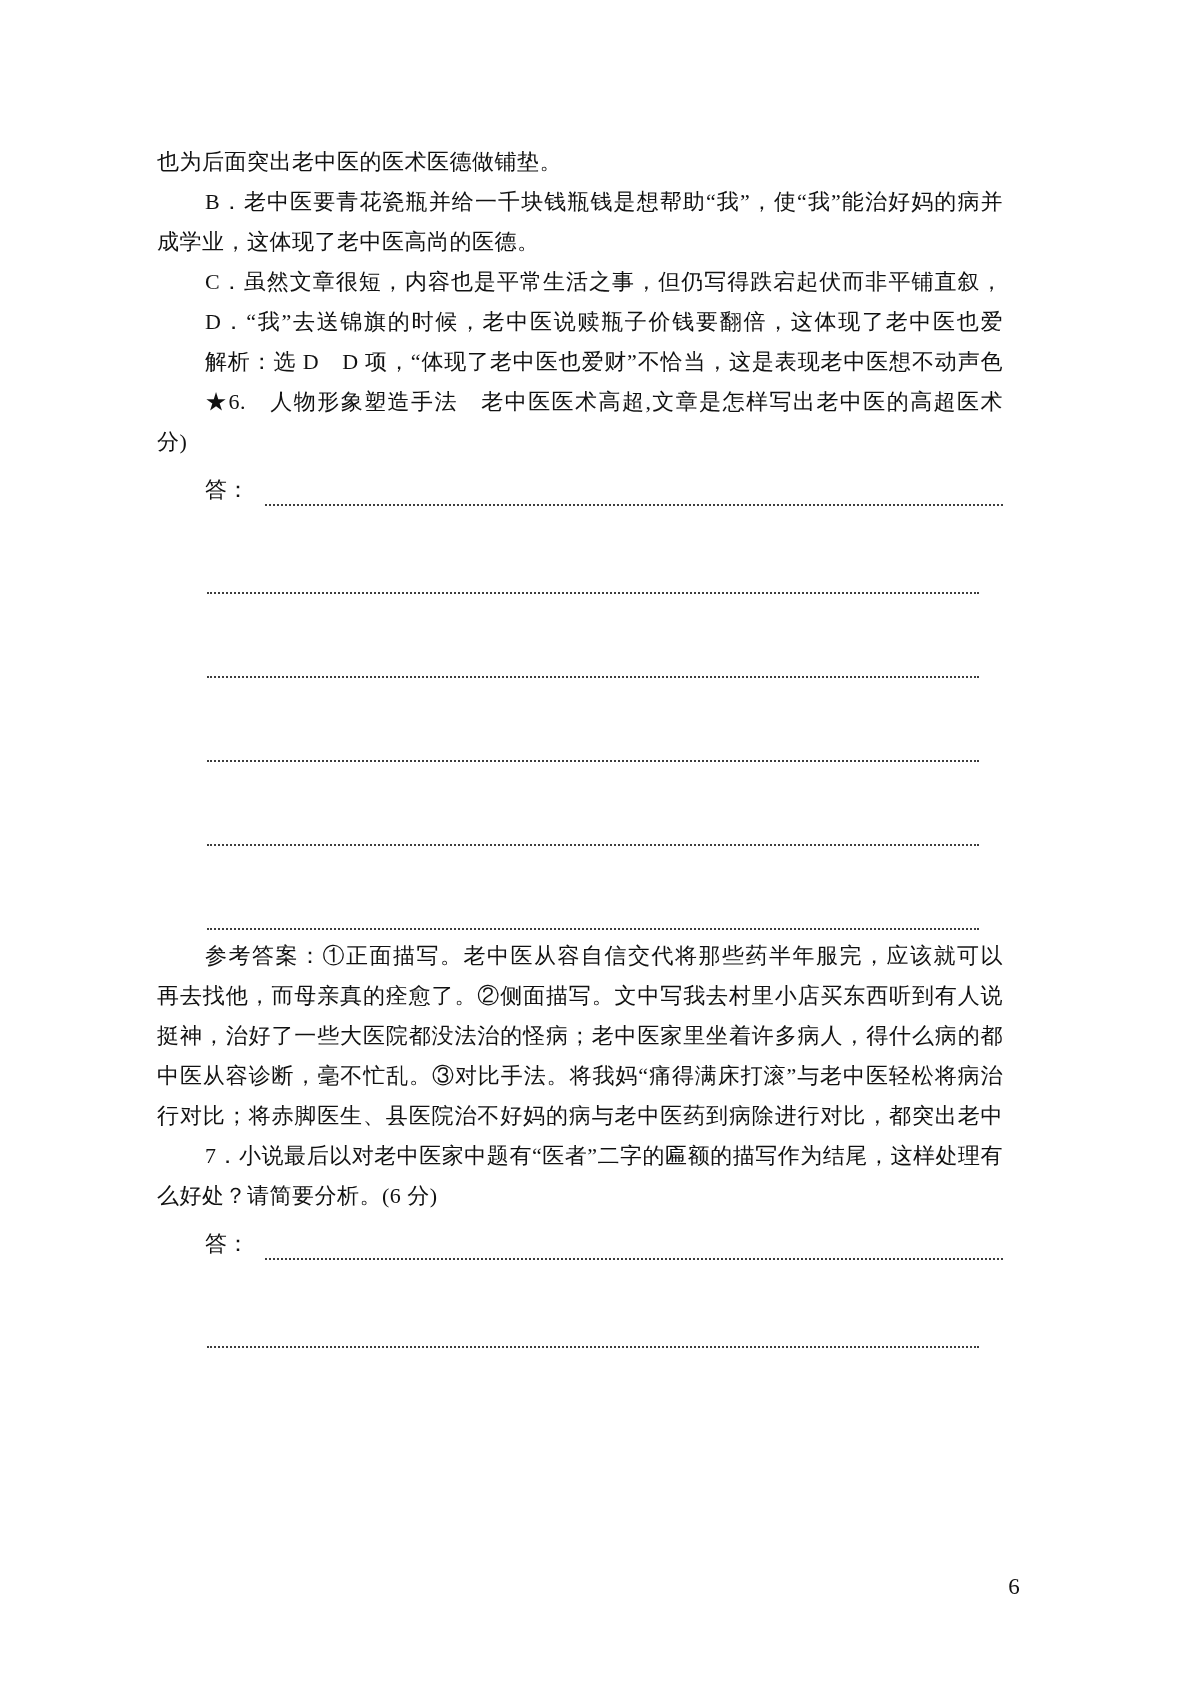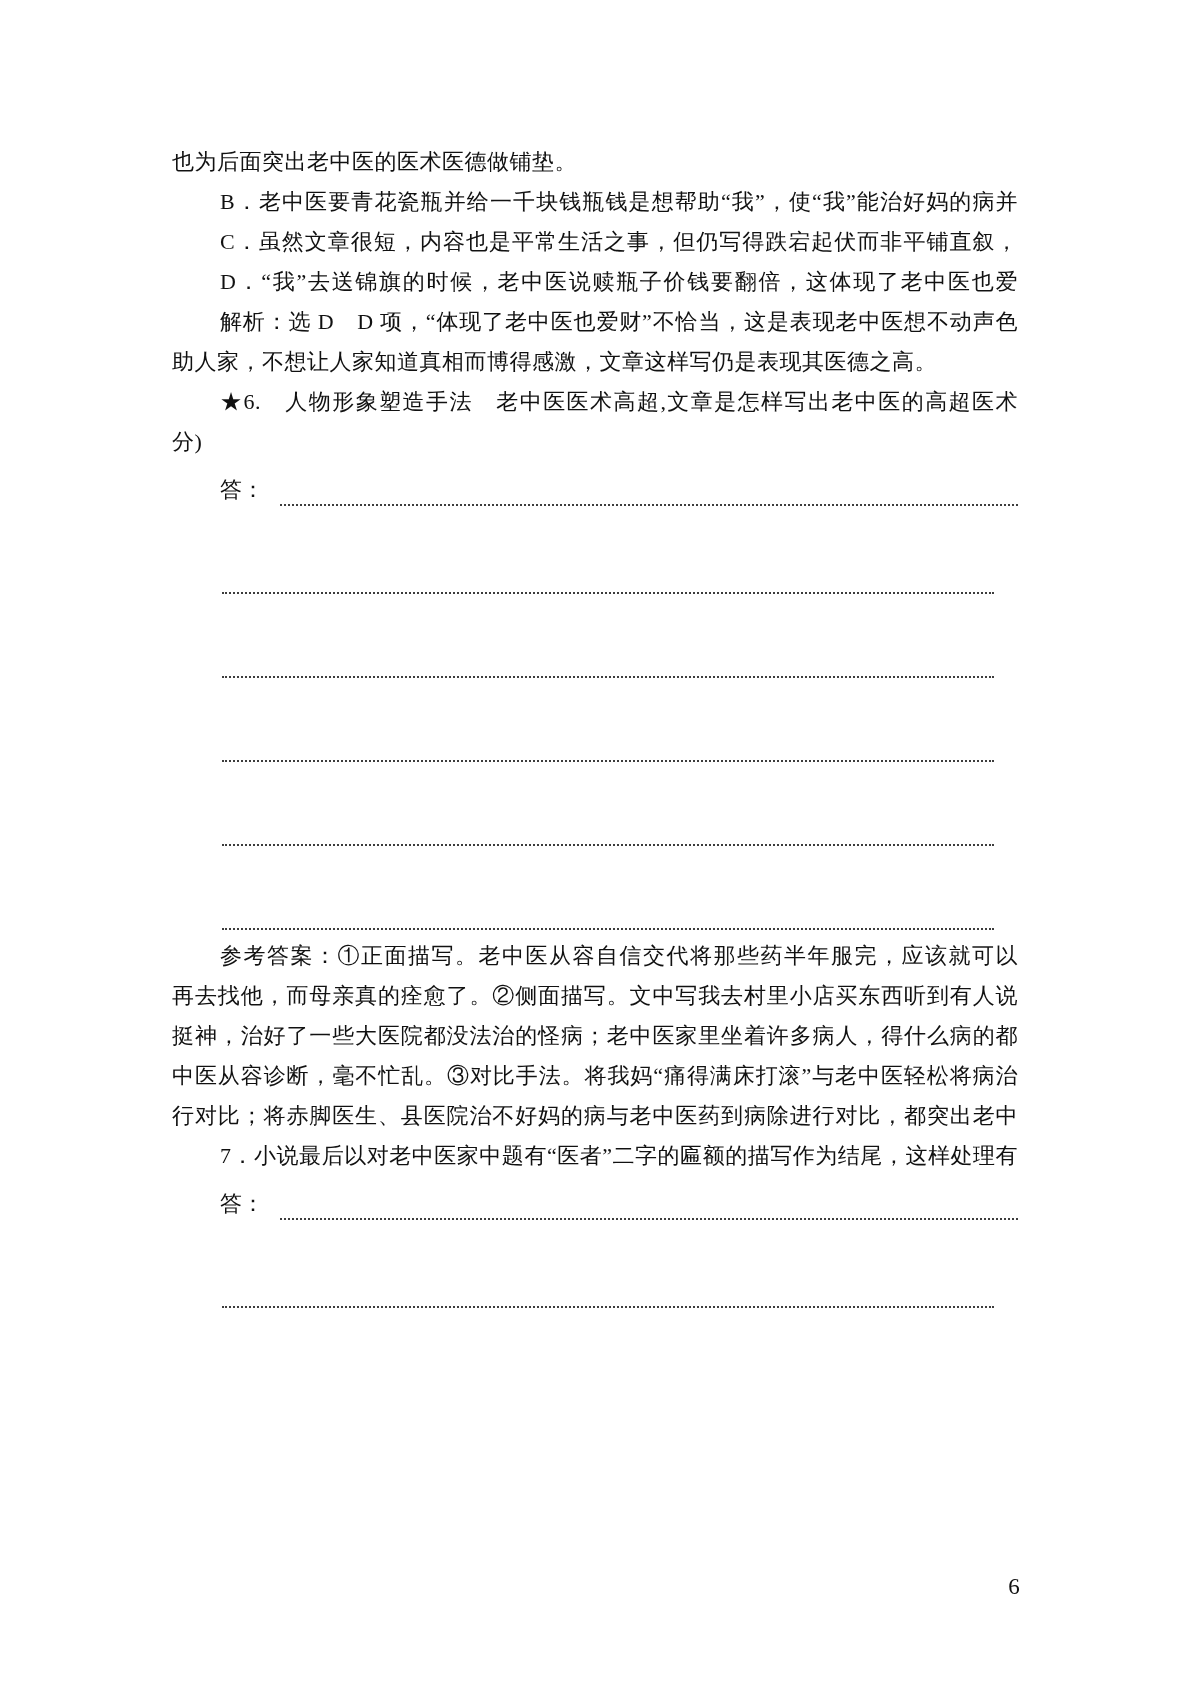--- a/index.html
+++ b/index.html
@@ -18,21 +18,21 @@
   }
   .page {
     position: absolute;
     top: 0; left: 0;
     width: 1200px;
     height: 1698px;
   }
   .content {
     position: absolute;
     top: 142px;
-    left: 172px;
+    left: 157px;
     width: 846px;
   }
   .line {
     height: 40px;
     line-height: 40px;
     font-size: 22px;
     letter-spacing: 0.5px;
     white-space: nowrap;
   }
   .line.justify {
@@ -82,41 +82,42 @@
     text-align: center;
   }
 </style>
 </head>
 <body>
 
 <div class="page">
   <div class="content">
       <div class="line">也为后面突出老中医的医术医德做铺垫。</div>
       <div class="line indent justify">B．老中医要青花瓷瓶并给一千块钱瓶钱是想帮助“我”，使“我”能治好妈的病并完</div>
+      <div class="line">成学业，这体现了老中医高尚的医德。</div>
       <div class="line indent justify">C．虽然文章很短，内容也是平常生活之事，但仍写得跌宕起伏而非平铺直叙，很有可</div>
       <div class="line indent justify">D．“我”去送锦旗的时候，老中医说赎瓶子价钱要翻倍，这体现了老中医也爱财，这</div>
       <div class="line indent justify">解析：选 D　D 项，“体现了老中医也爱财”不恰当，这是表现老中医想不动声色地帮</div>
-      <div class="line">助人家，不想让人家知道真相而博得感激，文章这样写仍是表现其医德之高。</div>
       <div class="line indent justify">★6.　人物形象塑造手法　老中医医术高超,文章是怎样写出老中医的高超医术的？(6</div>
       <div class="line">分)</div>
       <div class="answer-row">
         <span class="answer-label">答：</span>
         <span class="answer-fill"></span>
       </div>
       <div class="dotted-row"></div>
       <div class="dotted-row"></div>
       <div class="dotted-row"></div>
       <div class="dotted-row"></div>
       <div class="dotted-row"></div>
       <div class="line indent justify">参考答案：①正面描写。老中医从容自信交代将那些药半年服完，应该就可以了，不行</div>
       <div class="line justify">再去找他，而母亲真的痊愈了。②侧面描写。文中写我去村里小店买东西听到有人说老中医</div>
       <div class="line justify">挺神，治好了一些大医院都没法治的怪病；老中医家里坐着许多病人，得什么病的都有；老</div>
       <div class="line justify">中医从容诊断，毫不忙乱。③对比手法。将我妈“痛得满床打滚”与老中医轻松将病治好进</div>
       <div class="line justify">行对比；将赤脚医生、县医院治不好妈的病与老中医药到病除进行对比，都突出老中医医术</div>
       <div class="line indent justify">7．小说最后以对老中医家中题有“医者”二字的匾额的描写作为结尾，这样处理有什</div>
+      <div class="line">么好处？请简要分析。(6 分)</div>
       <div class="answer-row">
         <span class="answer-label">答：</span>
         <span class="answer-fill"></span>
       </div>
       <div class="dotted-row"></div>
     </div>
   <div class="page-number">6</div>
 </div>
 
 </body></html>

